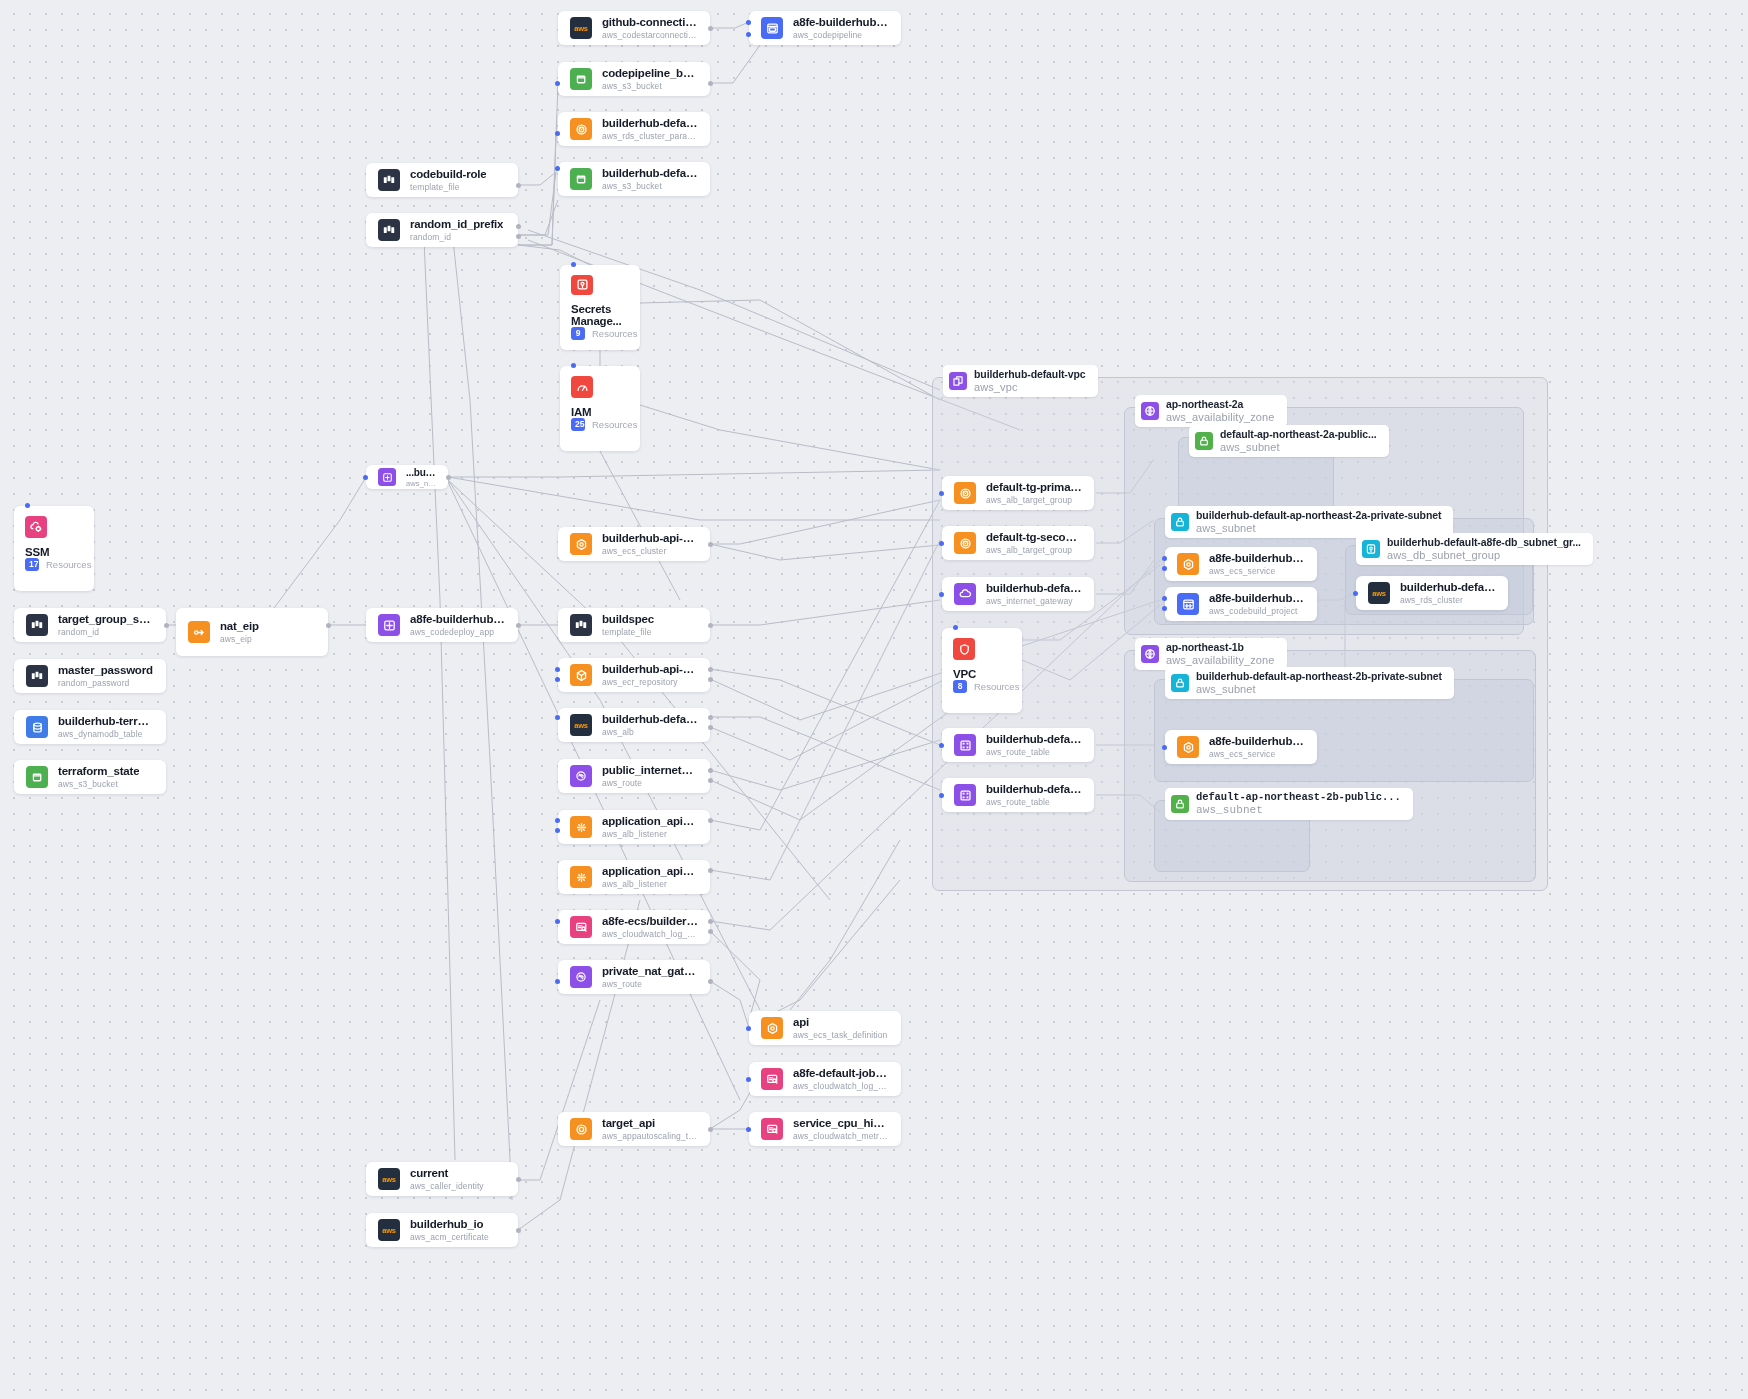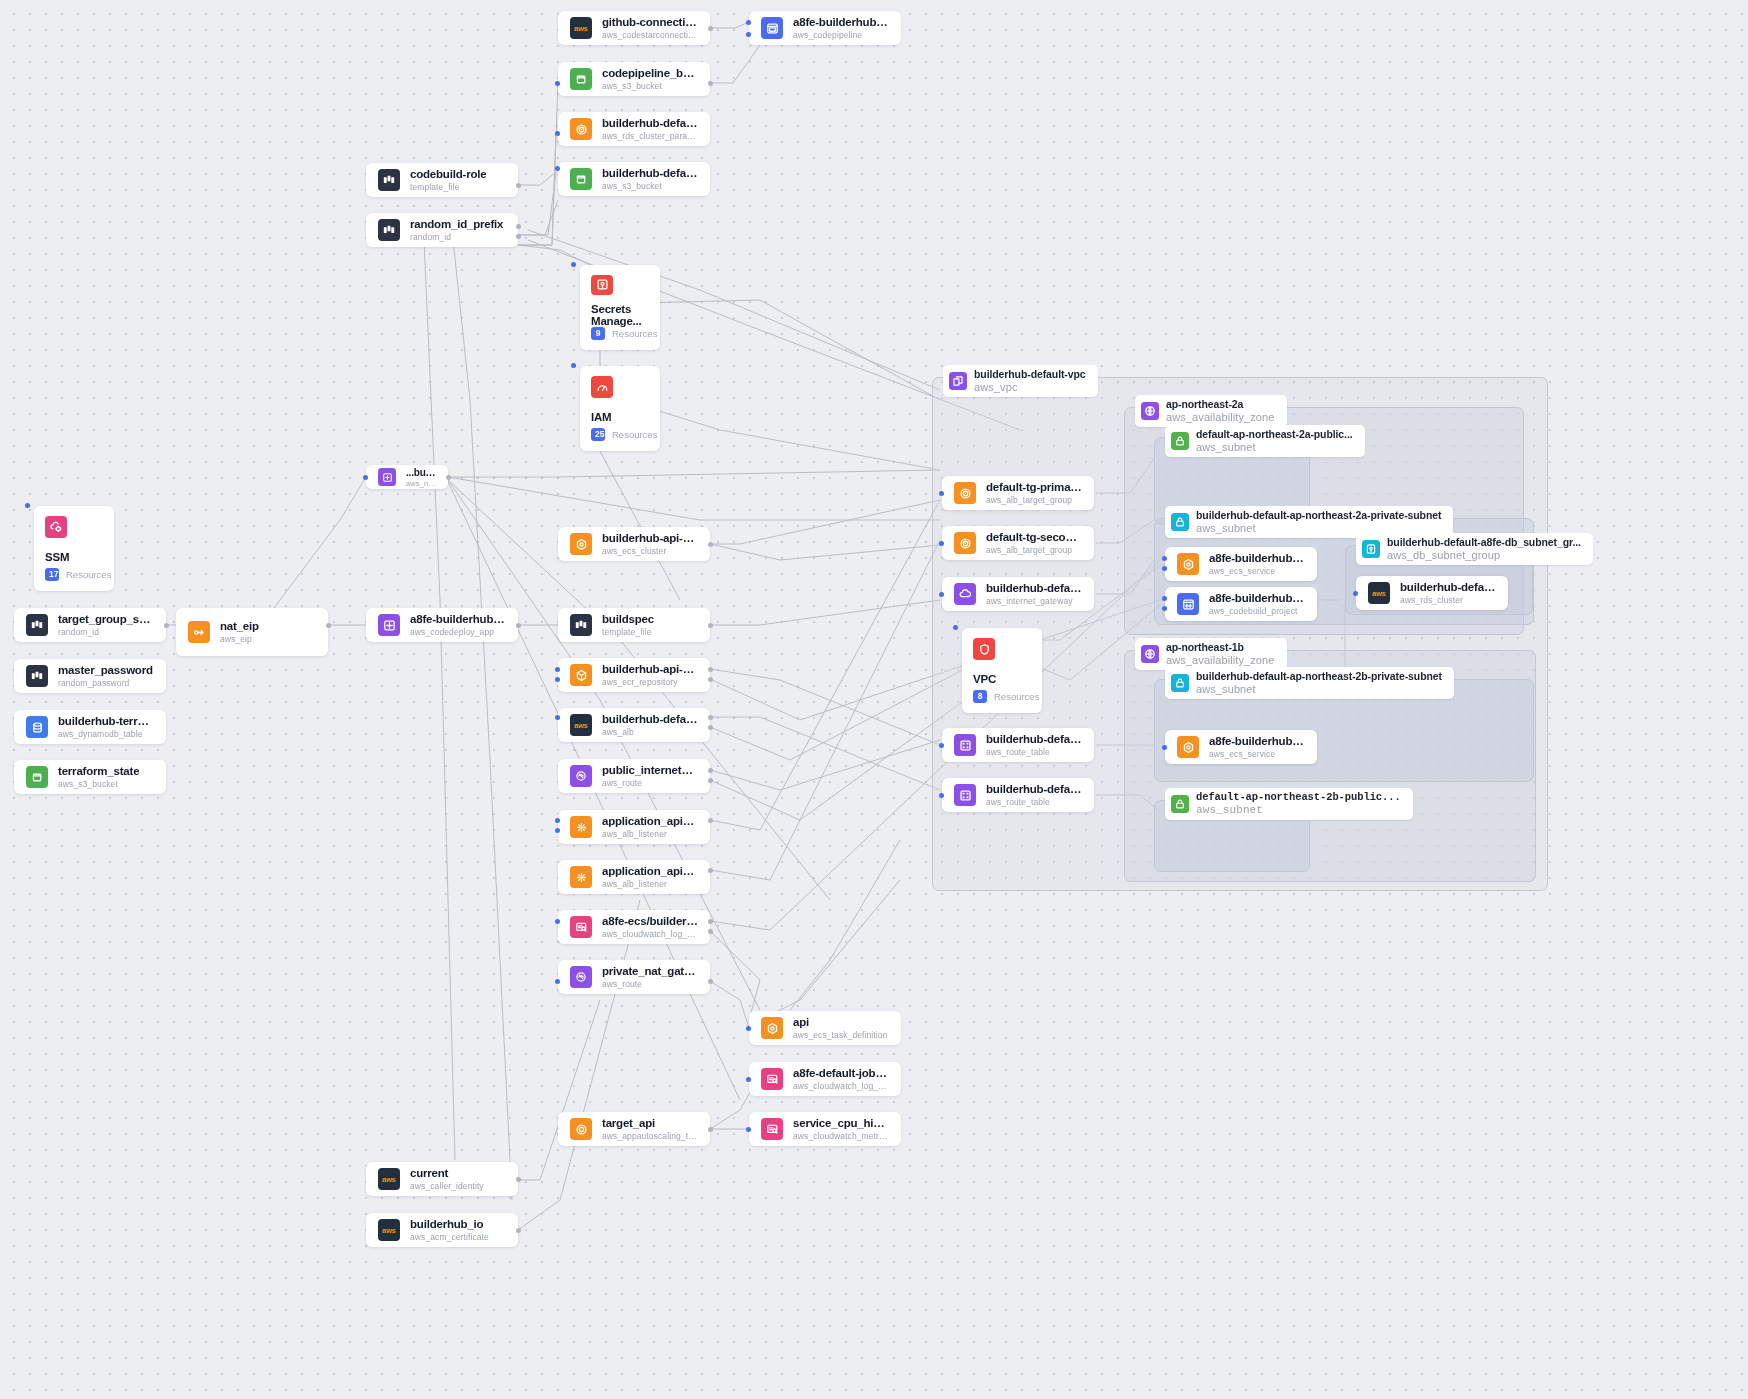--- a/index.html
+++ b/index.html
@@ -102,23 +102,22 @@
   .ico-dyn { background: #3f7ce8; }
 
   
   .rescard {
     position: absolute;
     background: #fff;
     border-radius: 6px;
     box-shadow: 0 1px 3px rgba(40,45,70,0.12);
     padding: 10px 11px;
     display: flex; flex-direction: column;
-    justify-content: space-between;
+    justify-content: flex-start;
     z-index: 4;
-    margin-left: 20px;
   }
   .rescard .rc-title {
     font-size: 11.5px; font-weight: 700; color: #151b28;
     letter-spacing: -0.2px; margin-top: 8px;
   }
   .rescard .rc-foot { display: flex; align-items: center; gap: 7px; }
   .rescard .rc-badge {
     background: #4a6bf5; color: #fff;
     font-size: 8.5px; font-weight: 700;
     border-radius: 3px; padding: 1px 4px; min-width: 14px;
@@ -216,21 +215,21 @@
               <circle cx="8" cy="8" r="5.6" stroke="#fff" fill="none" stroke-width="1.6" stroke-linecap="round" stroke-linejoin="round"></circle>
               <path stroke="#fff" fill="none" stroke-width="1.6" stroke-linecap="round" stroke-linejoin="round" d="M2.4 8h11.2M8 2.4c1.8 2 1.8 9.2 0 11.2M8 2.4c-1.8 2-1.8 9.2 0 11.2"></path>
             </svg>
           </span>
        <span class="gl-text">
          <span class="gl-title">ap-northeast-2a</span>
          <span class="gl-sub">aws_availability_zone</span>
        </span>
      </div>
       </div>
-      <div class="group lvl3" style="left: 1154px; top: 437px; width: 156px; height: 88px; z-index: 4;">
+      <div class="group lvl3" style="left: 1178px; top: 437px; width: 156px; height: 88px; z-index: 4;">
         <div class="group-label">
        <span class="ico sm ico-green">
             <svg width="12" height="12" viewBox="0 0 16 16">
               <rect x="3.6" y="7" width="8.8" height="6.2" rx="1.2" stroke="#fff" fill="none" stroke-width="1.6" stroke-linecap="round" stroke-linejoin="round"></rect>
               <path stroke="#fff" fill="none" stroke-width="1.6" stroke-linecap="round" stroke-linejoin="round" d="M5.6 7V5.2a2.4 2.4 0 014.8 0V7"></path>
             </svg>
           </span>
        <span class="gl-text">
          <span class="gl-title">default-ap-northeast-2a-public...</span>
          <span class="gl-sub">aws_subnet</span>

